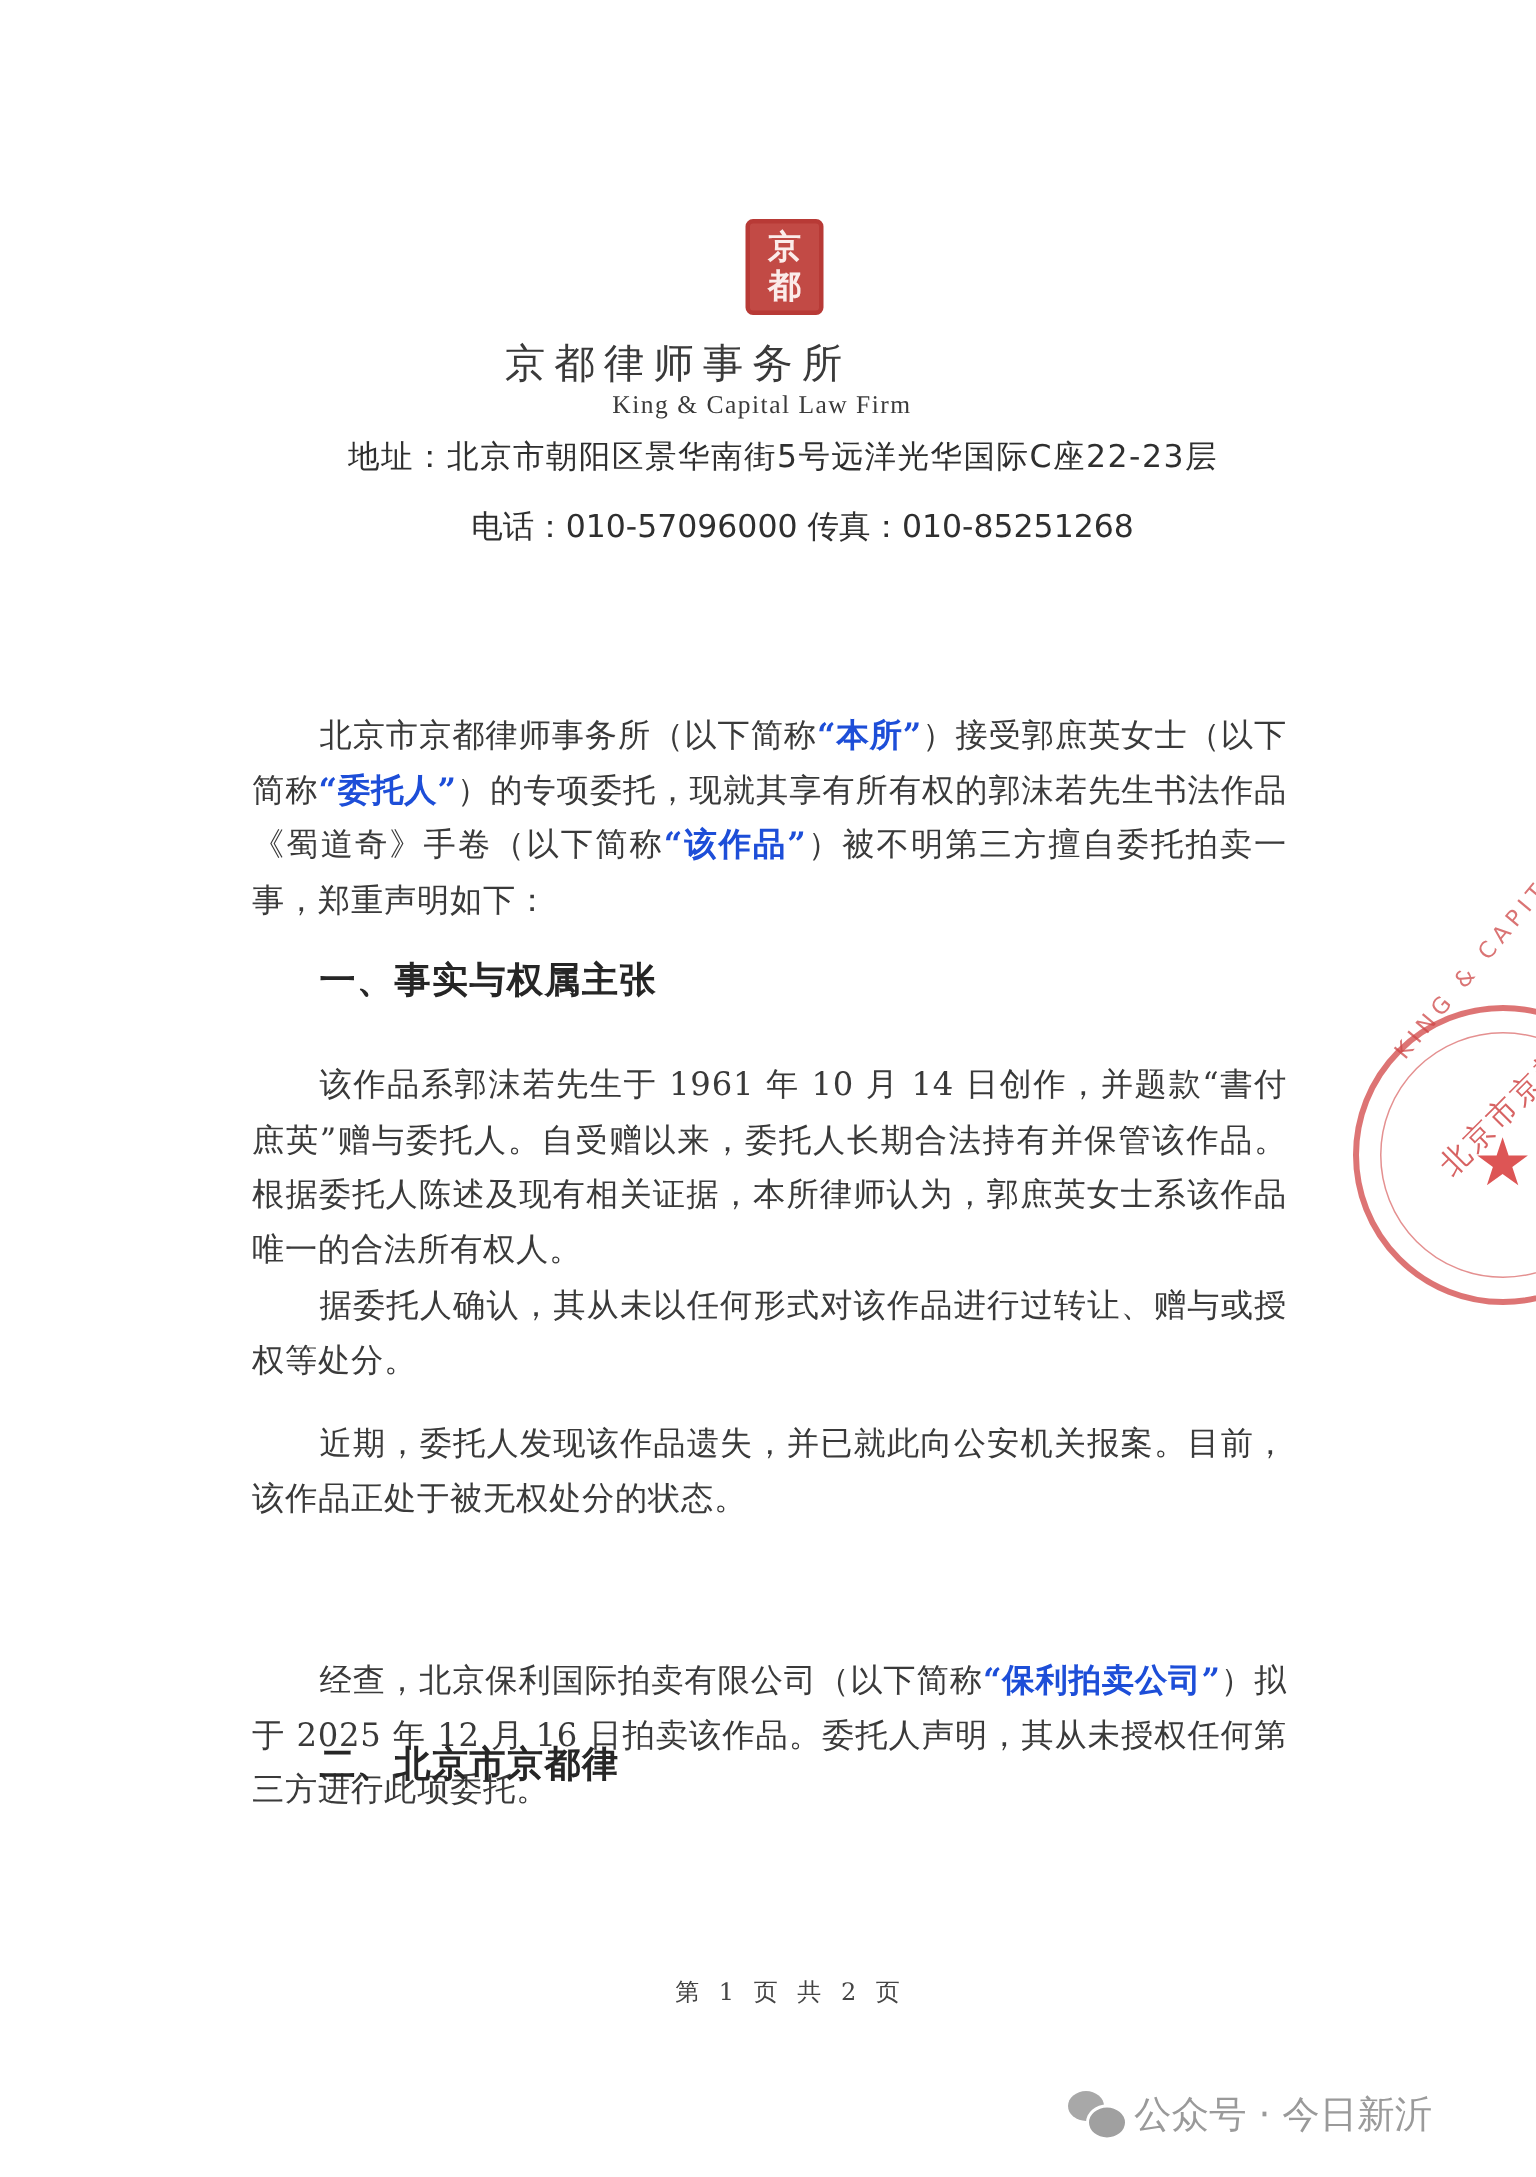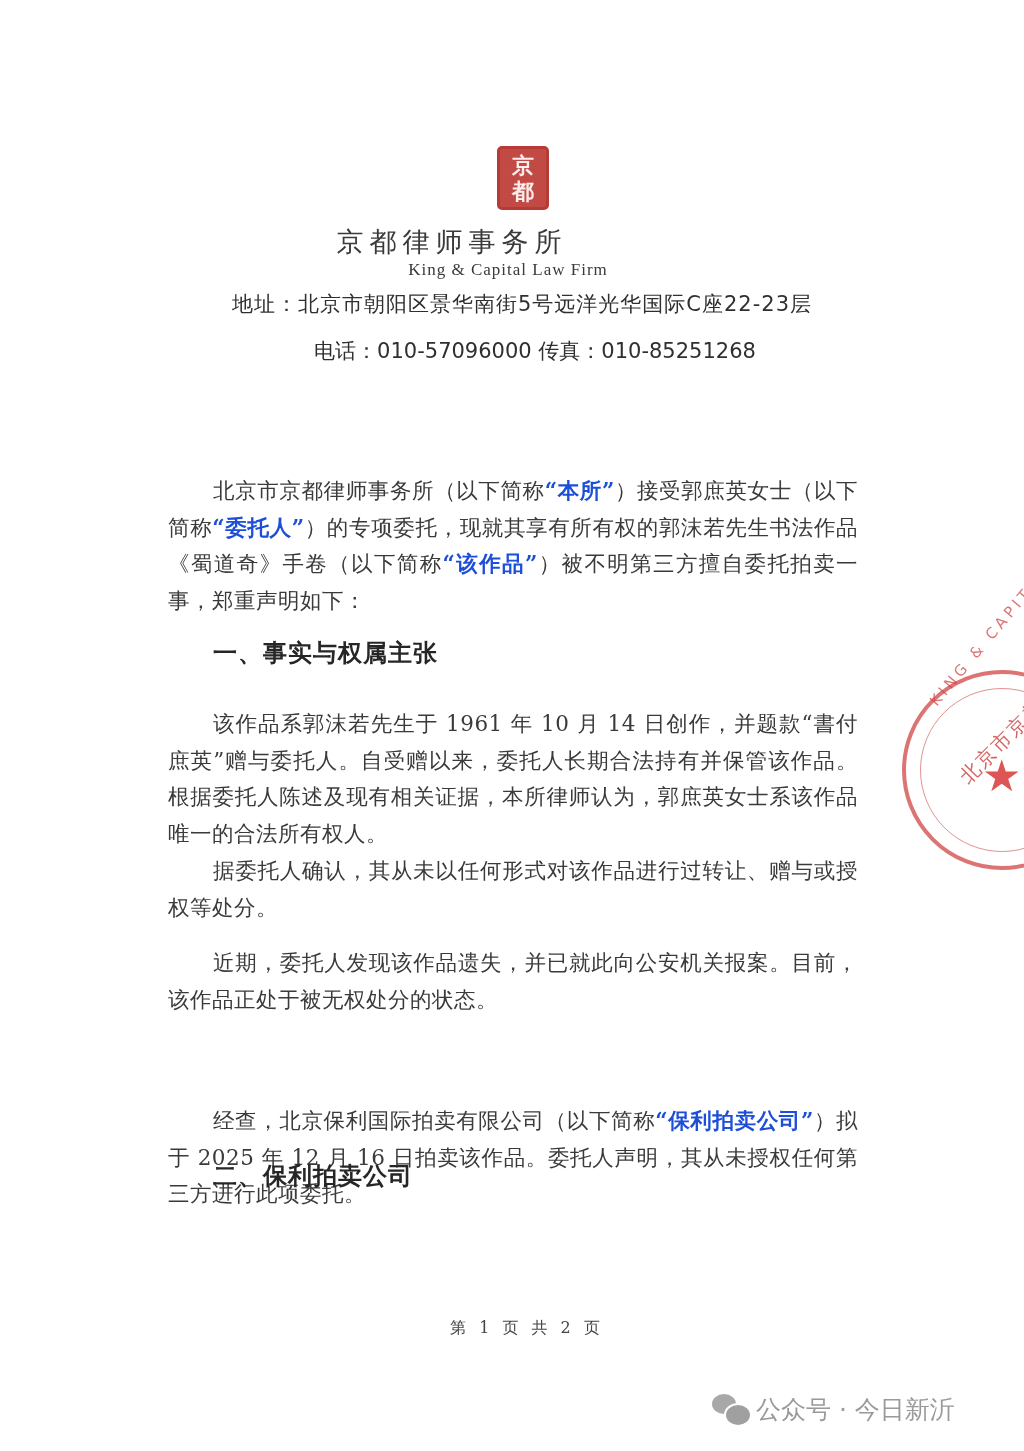--- a/index.html
+++ b/index.html
@@ -235,21 +235,21 @@
 
 
   <div class="body-text p1"><span>北京市京都律师事务所（以下简称</span><b>“本所”</b><span>）接受郭庶英女士（以下简称</span><b>“委托人”</b><span>）的专项委托，现就其享有所有权的郭沫若先生书法作品《蜀道奇》手卷（以下简称</span><b>“该作品”</b><span>）被不明第三方擅自委托拍卖一事，郑重声明如下：</span></div>
 
   <div class="section-heading h1">一、事实与权属主张</div>
   <div class="body-text p2">该作品系郭沫若先生于 1961 年 10 月 14 日创作，并题款“書付庶英”赠与委托人。自受赠以来，委托人长期合法持有并保管该作品。根据委托人陈述及现有相关证据，本所律师认为，郭庶英女士系该作品唯一的合法所有权人。</div>
   <div class="body-text p3">据委托人确认，其从未以任何形式对该作品进行过转让、赠与或授权等处分。</div>
   <div class="body-text p4">近期，委托人发现该作品遗失，并已就此向公安机关报案。目前，该作品正处于被无权处分的状态。</div>
   <div class="body-text p5"><span>经查，北京保利国际拍卖有限公司（以下简称</span><b>“保利拍卖公司”</b><span>）拟于 2025 年 12 月 16 日拍卖该作品。委托人声明，其从未授权任何第三方进行此项委托。</span></div>
 
-  <div class="section-heading h2">二、保利拍卖公司</div>
+  <div class="section-heading h2">二、北京市京都律</div>
 
   <div class="page-num">第 1 页 共 2 页</div>
 
   <div class="stamp">
     <div class="stamp-inner"></div>
     <span class="stamp-text-en">KING &amp; CAPITAL</span>
     <span class="stamp-text-cn">北京市京都律</span>
     <span class="stamp-star">★</span>
   </div>
 

